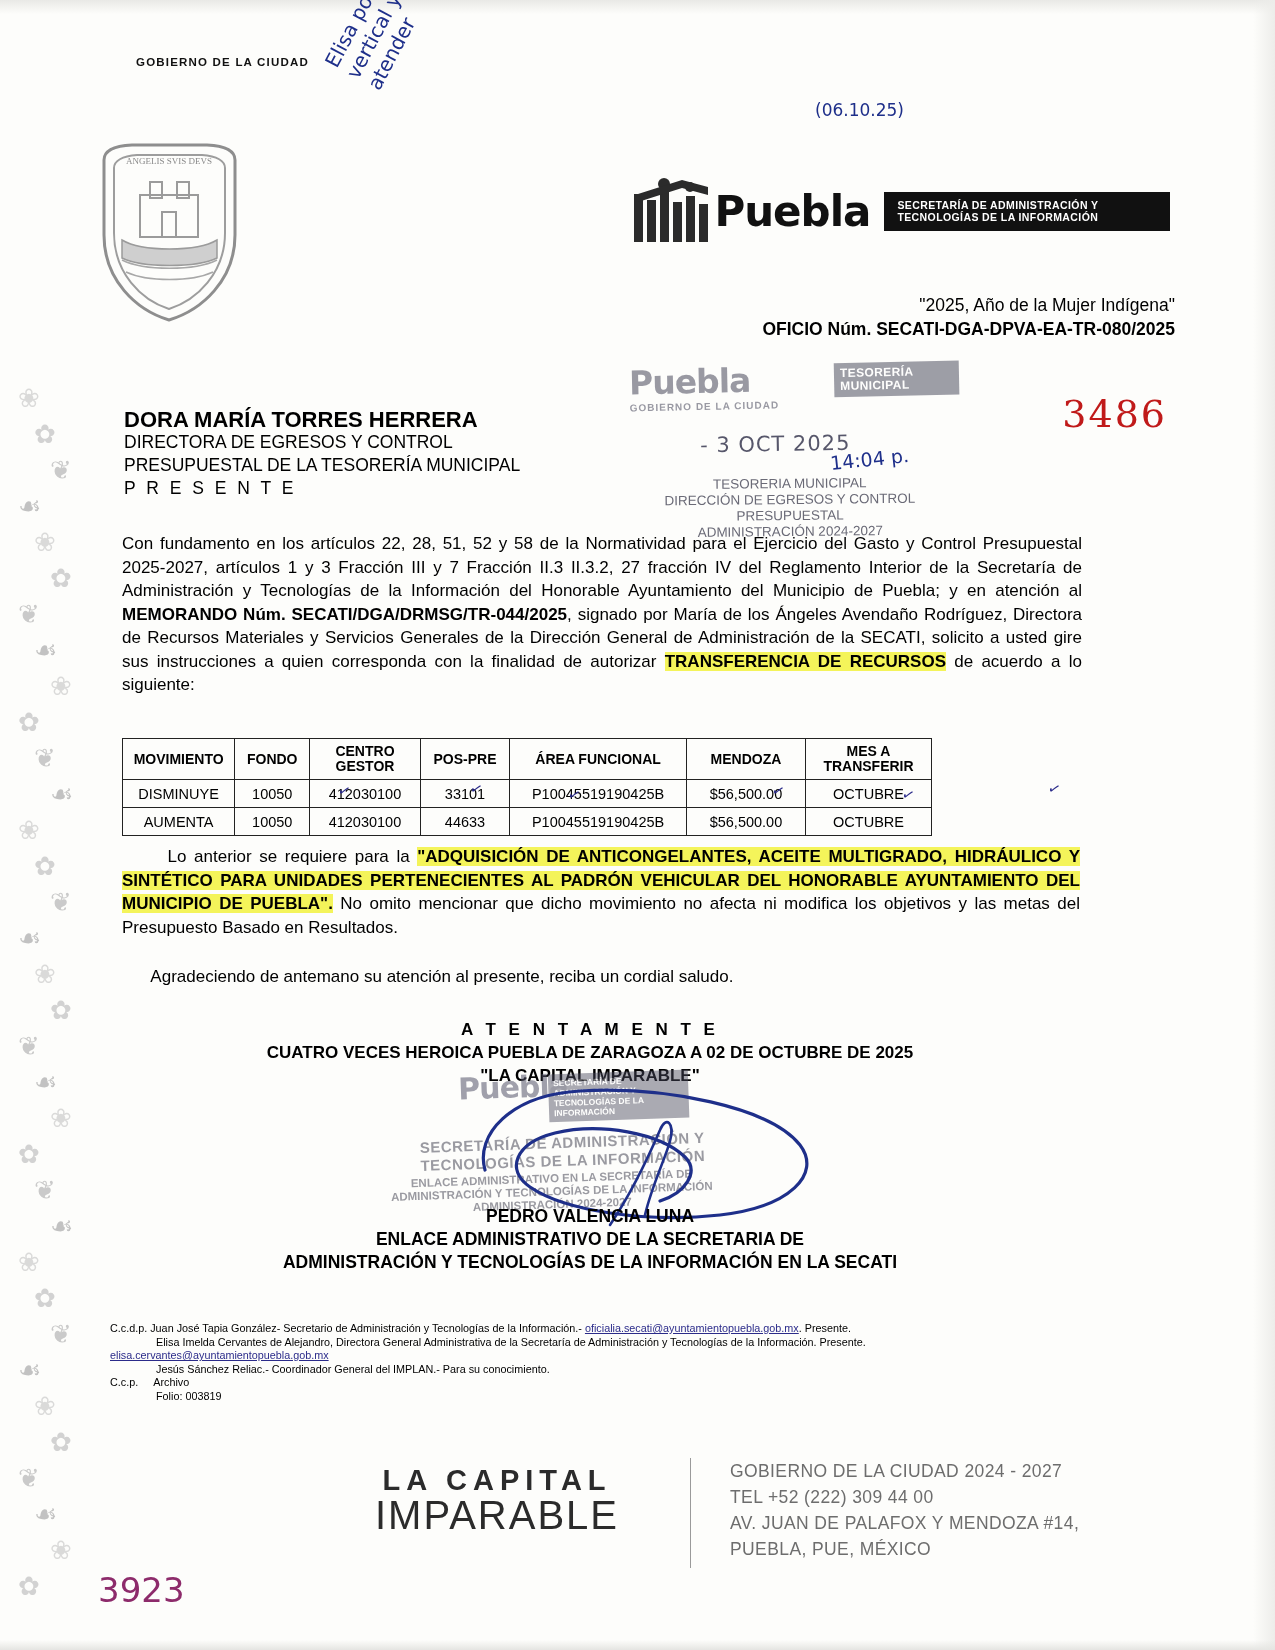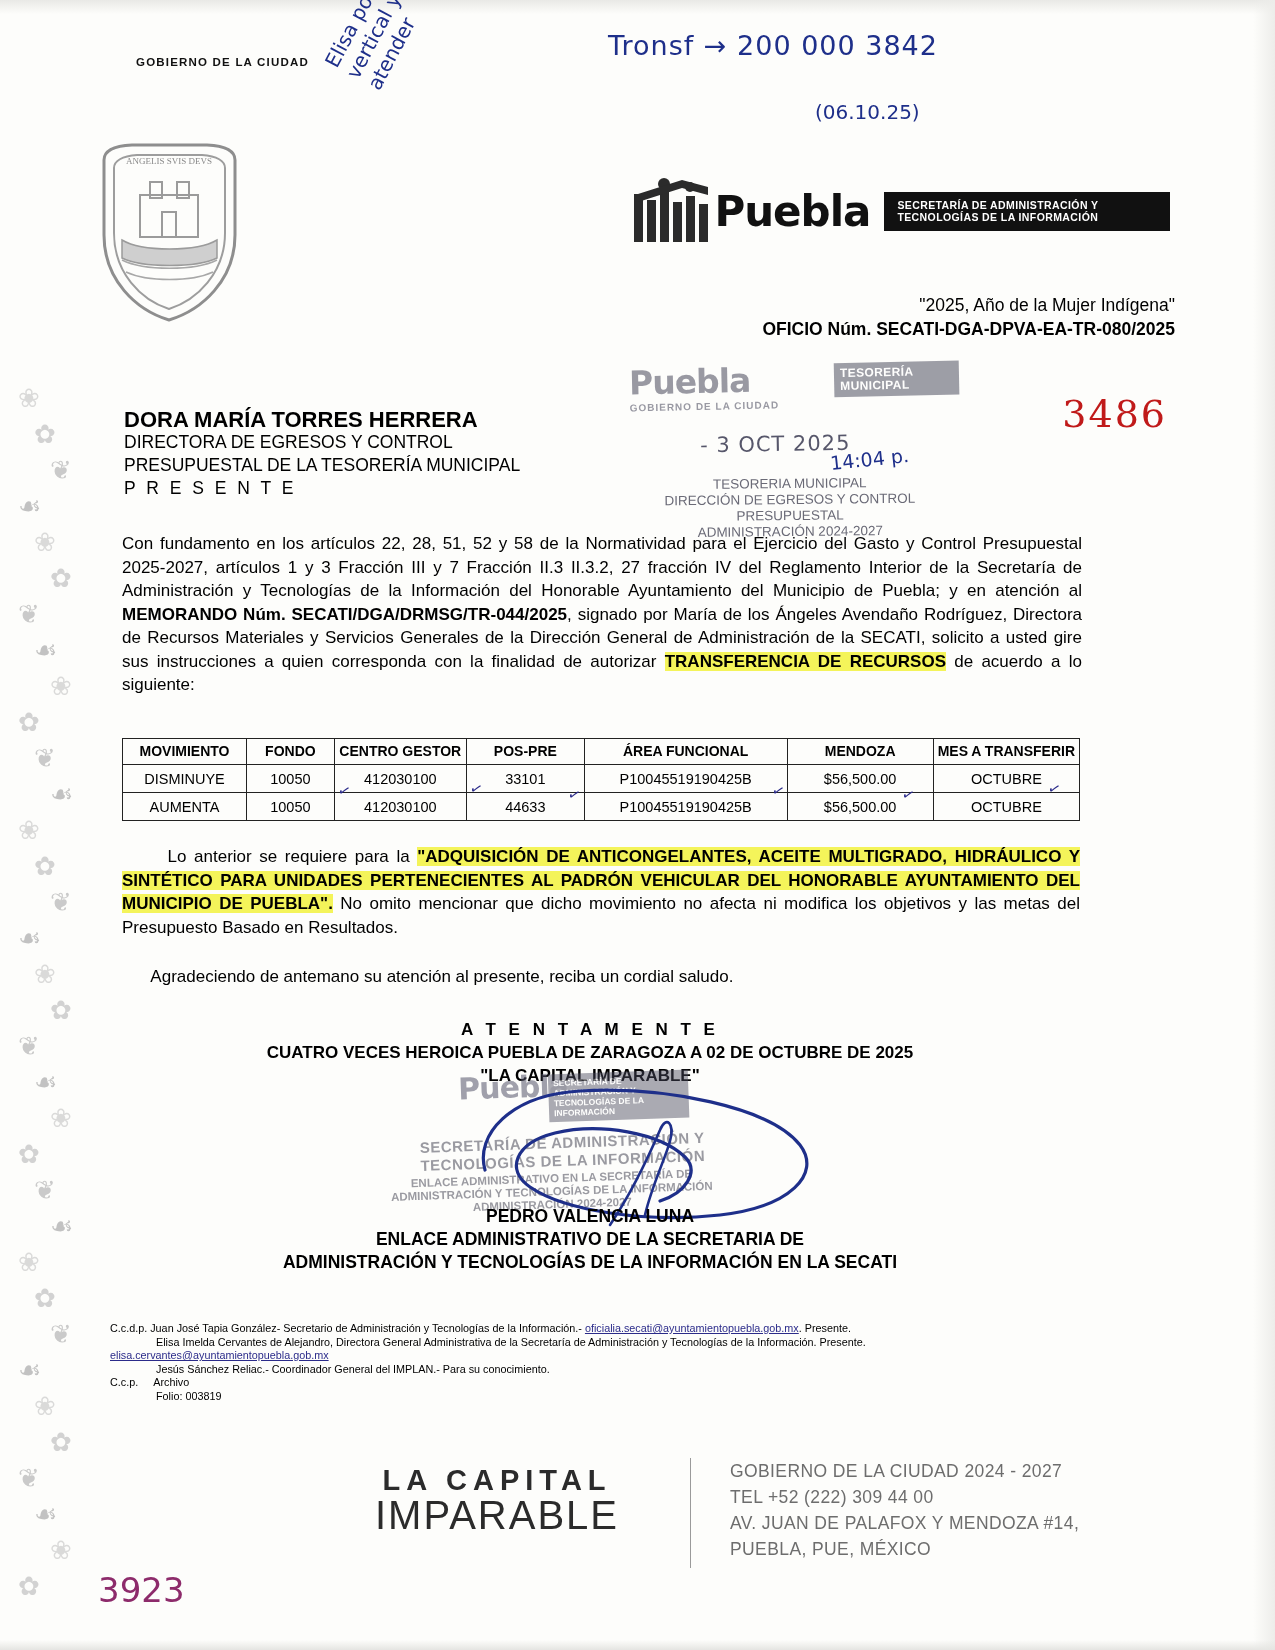--- a/index.html
+++ b/index.html
@@ -188,21 +188,21 @@
     font-family: "DejaVu Sans", sans-serif;
     position: absolute;
   }
   .hand-transf {
     left: 608px; top: 30px;
     font-size: 27px;
     letter-spacing: 1px;
   }
   .hand-date {
     left: 815px; top: 100px;
-    font-size: 20px;
+    font-size: 17px;
   }
   .hand-note {
     left: 320px; top: 60px;
     font-size: 20px;
     width: 140px;
     transform: rotate(-62deg);
     transform-origin: left top;
     line-height: 24px;
   }
   .hand-bottom {
@@ -234,21 +234,21 @@
     text-align: justify;
   }
   .hl { background: #f4f45a; }
   b { font-weight: bold; }
 
   
   table.mov {
     position: absolute;
     left: 122px;
     top: 738px;
-    width: 958px;
+    width: 810px;
     border-collapse: collapse;
     font-size: 14.5px;
   }
   table.mov th, table.mov td {
     border: 1px solid #222;
     text-align: center;
     padding: 3px 2px;
   }
   table.mov th {
     font-weight: bold;
@@ -458,21 +458,20 @@
       <rect x="48" y="55" width="58" height="42" fill="none" stroke="#9b9b9b" stroke-width="2"></rect>
       <rect x="58" y="42" width="12" height="16" fill="none" stroke="#9b9b9b" stroke-width="2"></rect>
       <rect x="85" y="42" width="12" height="16" fill="none" stroke="#9b9b9b" stroke-width="2"></rect>
       <rect x="70" y="72" width="14" height="25" fill="none" stroke="#9b9b9b" stroke-width="2"></rect>
       <path d="M30,100 C50,112 105,112 125,100 L125,118 C105,128 50,128 30,118 Z" fill="#cfcfcf" stroke="#9b9b9b" stroke-width="1.5"></path>
       <path d="M30,120 C52,131 103,131 125,120" fill="none" stroke="#a8a8a8" stroke-width="1.5"></path>
       <path d="M34,132 C55,142 100,142 121,132" fill="none" stroke="#a8a8a8" stroke-width="1.5"></path>
     </svg>
   </div>
 
-  <div class="hand hand-transf">Tronsf → 200 000 3842</div>
   <div class="hand hand-date">(06.10.25)</div>
   <div class="hand hand-note">Elisa po favor vertical y atender</div>
   <div class="hand hand-bottom">3923</div>
 
   <div class="puebla-logo">
     <div class="puebla-mark">
       <svg width="120" height="70" viewBox="0 0 120 70">
         <g fill="#2b2b2b">
           <rect x="4" y="18" width="9" height="48"></rect>
           <rect x="17" y="24" width="9" height="42"></rect>

